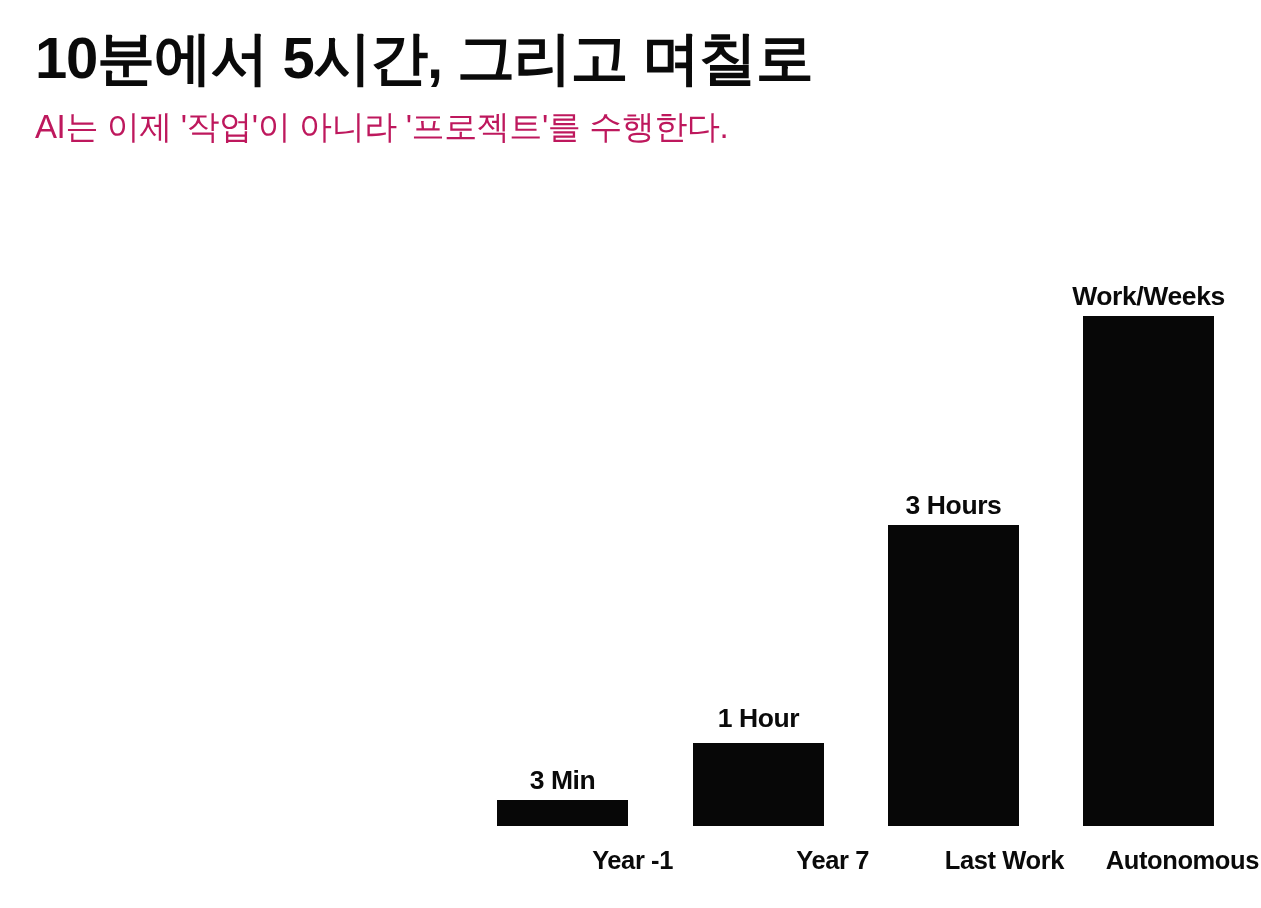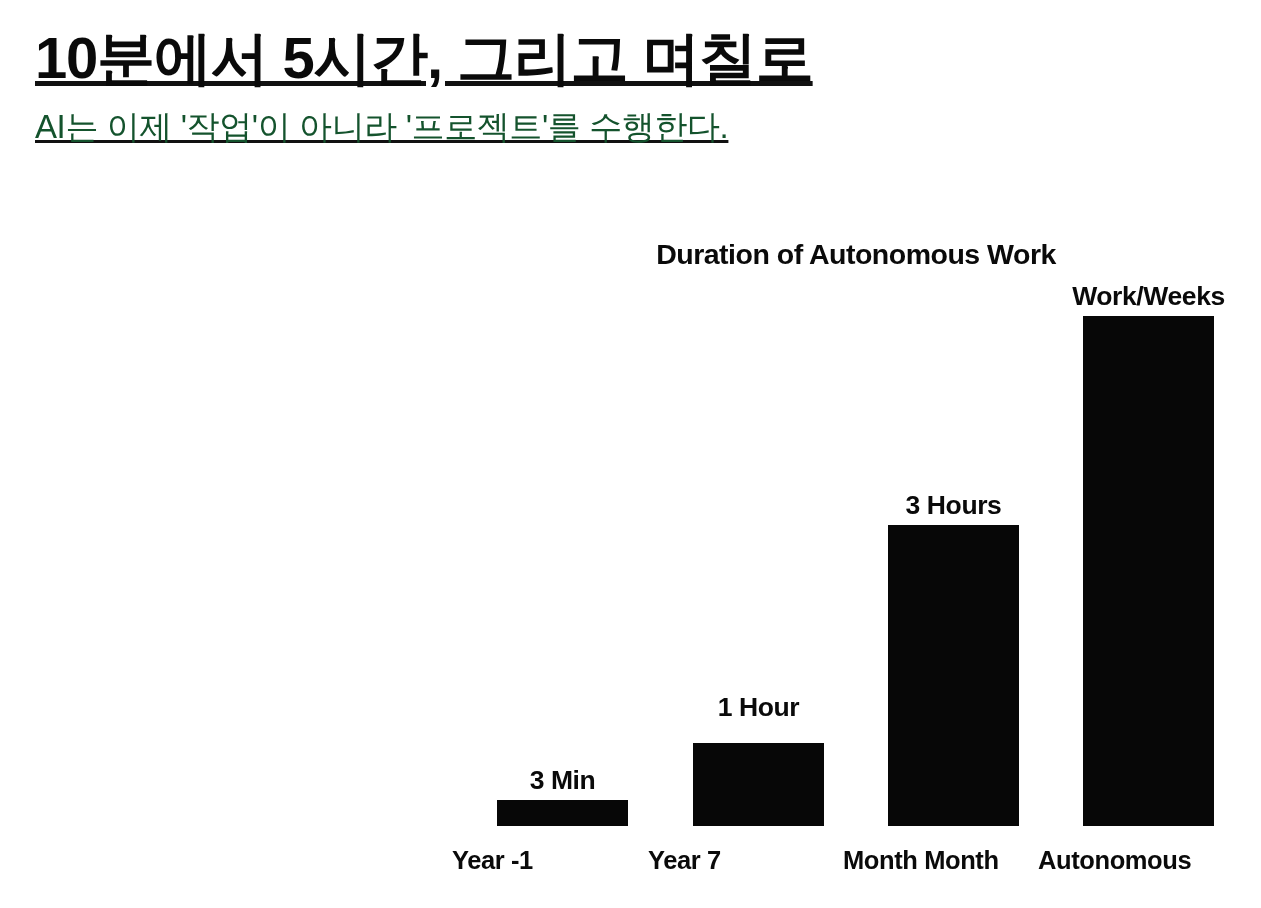--- a/index.html
+++ b/index.html
@@ -22,37 +22,36 @@
     inset: 0;
     background: #ffffff;
   }
 
   
   #headline-block {
     position: absolute;
     left: 35px;
     top: 26px;
     width: 1190px;
-    text-decoration: underline;
   }
   #main-title {
     font-size: 58px;
     font-weight: 700;
     line-height: 1.12;
     letter-spacing: -1.2px;
     color: #0a0a0a;
     margin: 0;
     white-space: nowrap;
   }
   #subtitle {
     font-size: 33px;
     font-weight: 400;
     line-height: 1.2;
     letter-spacing: -0.4px;
-    color: #14532d;
+    color: #be185d;
     margin: 16px 0 0 0;
     white-space: nowrap;
   }
 
   
   #chart-area {
     position: absolute;
     left: 0;
     top: 228px;
     width: 1261px;
@@ -102,60 +101,59 @@
     bottom: 0;
     width: 131px;
     background: #070707;
   }
   .bar-label {
     position: absolute;
     left: -45px;
     right: -45px;
     top: 100%;
     margin-top: 20px;
-    text-align: left;
+    text-align: right;
     font-size: 25.5px;
     font-weight: 700;
     letter-spacing: -0.4px;
     color: #0a0a0a;
     white-space: nowrap;
   }
 </style>
 </head>
 <body>
 
 <div id="slide">
 
   <div id="headline-block">
     <h1 id="main-title">10분에서 5시간, 그리고 며칠로</h1>
     <p id="subtitle">AI는 이제 '작업'이 아니라 '프로젝트'를 수행한다.</p>
   </div>
 
   <div id="chart-area">
 
-    <div id="chart-title">Duration of Autonomous Work</div>
 
     <div id="plot">
 
       <div class="bar-group" style="left:497px;">
         <div class="bar-value" style="bottom:26px; margin-bottom:4px;">3 Min</div>
         <div class="bar-rect" style="height:26px;"></div>
         <div class="bar-label">Year -1</div>
       </div>
 
       <div class="bar-group" style="left:693px;">
-        <div class="bar-value" style="bottom:83px; margin-bottom:20px;">1 Hour</div>
+        <div class="bar-value" style="bottom:83px; margin-bottom:9px;">1 Hour</div>
         <div class="bar-rect" style="height:83px;"></div>
         <div class="bar-label">Year 7</div>
       </div>
 
       <div class="bar-group" style="left:888px;">
         <div class="bar-value" style="bottom:301px; margin-bottom:4px;">3 Hours</div>
         <div class="bar-rect" style="height:301px;"></div>
-        <div class="bar-label">Month Month</div>
+        <div class="bar-label">Last Work</div>
       </div>
 
       <div class="bar-group" style="left:1083px;">
         <div class="bar-value" style="bottom:510px; margin-bottom:4px;">Work/Weeks</div>
         <div class="bar-rect" style="height:510px;"></div>
         <div class="bar-label">Autonomous</div>
       </div>
 
     </div>
   </div>

